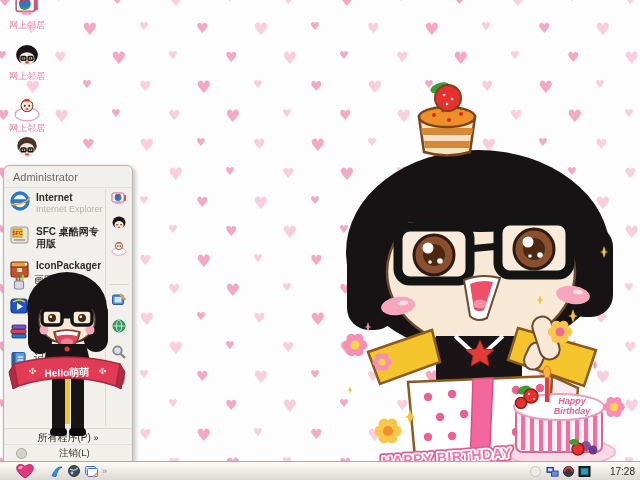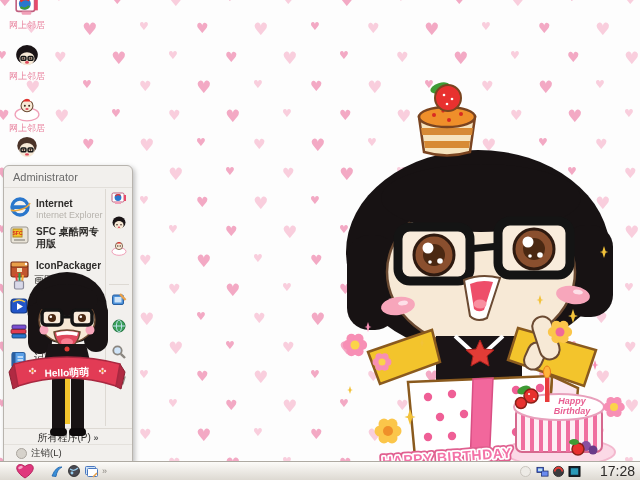--- a/index.html
+++ b/index.html
@@ -29,42 +29,42 @@
   #sm-right{position:absolute;top:23px;right:0;width:26px;bottom:36px;
     border-left:1px solid #ddd9d3;}
   .rci{position:absolute;left:5px;cursor:pointer;}
   #sm-right .rsep{position:absolute;left:3px;right:3px;top:95px;height:1px;background:#ddd9d3;}
   #sm-footer{position:absolute;left:0;right:0;bottom:0;height:34px;}
   #all-programs{position:absolute;left:0;right:0;top:0;height:16px;border-top:1px solid #ddd9d3;
     text-align:center;font-size:10px;color:#2e2c2a;padding-top:2px;cursor:pointer;}
   #all-programs b{font-size:9px;color:#555;}
   #sm-buttons{position:absolute;left:0;right:0;bottom:0;height:17px;border-top:1px solid #e4e1dc;
     display:flex;align-items:center;font-size:9.5px;color:#3a3836;}
-  .smbtn{display:flex;align-items:center;margin-left:12px;cursor:pointer;}
+  .smbtn{display:flex;align-items:center;margin-left:12px;cursor:pointer;gap:28px;}
   .smbtn .dotico{width:9px;height:9px;border-radius:50%;background:#d6d2cb;
     border:1px solid #aaa59e;margin-right:4px;}
   
   #mascot{position:absolute;left:8px;top:262px;z-index:5;pointer-events:none;}
   
   #taskbar{position:absolute;left:0;right:0;bottom:0;height:18px;z-index:6;
     background:linear-gradient(#fcfbf8,#ddd9d2);border-top:1px solid #aeaaa2;
     display:flex;align-items:center;}
   #start-heart{margin-left:14px;cursor:pointer;flex:0 0 auto;}
   #quick-launch{display:flex;align-items:center;margin-left:14px;}
   #quick-launch svg{margin-right:3px;cursor:pointer;}
   #ql-overflow{font-size:9px;color:#8a867f;margin-left:1px;cursor:pointer;}
   #task-button{margin-left:36px;width:94px;height:14px;background:#fbfaf7;
     border:1px solid #b9b5ae;border-radius:2px;display:flex;align-items:center;
     font-size:8.5px;color:#4a4845;cursor:pointer;overflow:hidden;}
   #task-button svg{margin:0 3px 0 2px;flex:0 0 auto;}
   #tray{margin-left:auto;display:flex;align-items:center;padding-right:5px;}
   #tray-chevron{width:9px;height:9px;border-radius:50%;background:#edebe6;
     border:1px solid #c9c5be;margin-right:5px;cursor:pointer;}
   #tray svg{margin-right:3px;cursor:pointer;}
-  #tray-clock{font-size:14px;color:#2c2a28;margin-left:16px;cursor:default;}
+  #tray-clock{font-size:10px;color:#2c2a28;margin-left:16px;cursor:default;}
 </style>
 </head>
 <body>
 
 <div id="wallpaper">
     <span class="heart" style="font-size: 17px; color: rgb(243, 169, 196); left: -3px; top: -8px;">♥</span>
     <span class="heart" style="font-size: 11px; color: rgb(249, 206, 221); left: 54px; top: -8px;">♥</span>
     <span class="heart" style="font-size: 14px; color: rgb(243, 169, 196); left: 111px; top: -8px;">♥</span>
     <span class="heart" style="font-size: 17px; color: rgb(249, 206, 221); left: 168px; top: -8px;">♥</span>
     <span class="heart" style="font-size: 11px; color: rgb(243, 169, 196); left: 225px; top: -8px;">♥</span>
@@ -499,21 +499,21 @@
         <circle cx="15.2" cy="12.8" r="1" fill="#3a241a"></circle>
       <ellipse cx="12" cy="17" rx="1.8" ry="1.1" fill="#e0485e"></ellipse>
     </svg>
     <div class="dlabel"></div>
   </div>
 </div>
 
 <div id="start-menu">
   <div id="sm-header">Administrator</div>
 
-  <div class="mi" style="top:30px">
+  <div class="mi" style="top:24px">
     <svg width="22" height="22" viewBox="0 0 22 22">
       <circle cx="11" cy="11" r="8" fill="none" stroke="#2a77cc" stroke-width="3.4"></circle>
       <rect x="4" y="9.5" width="14" height="3.4" fill="#2a77cc"></rect>
       <rect x="4" y="9.5" width="14" height="3.4" fill="#2a77cc"></rect>
       <path d="M2,14 A11,5 -20 0 0 21,7" fill="none" stroke="#f0a83a" stroke-width="1.6"></path>
     </svg>
     <div>
       <div class="mlabel bold">Internet</div>
       <div class="msub">Internet Explorer</div>
     </div>

